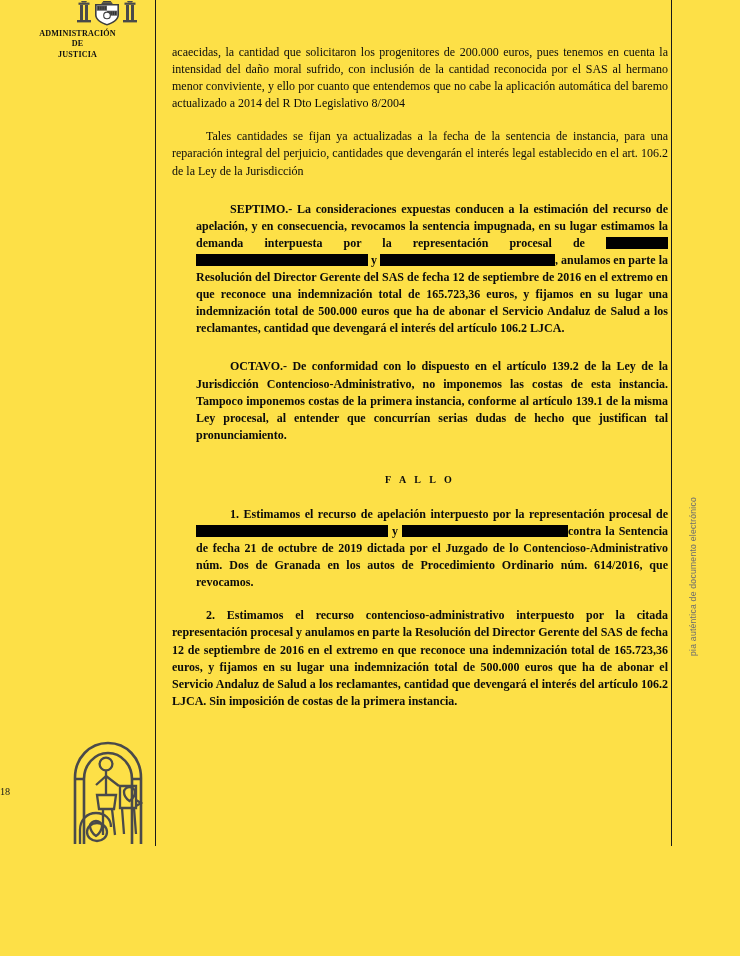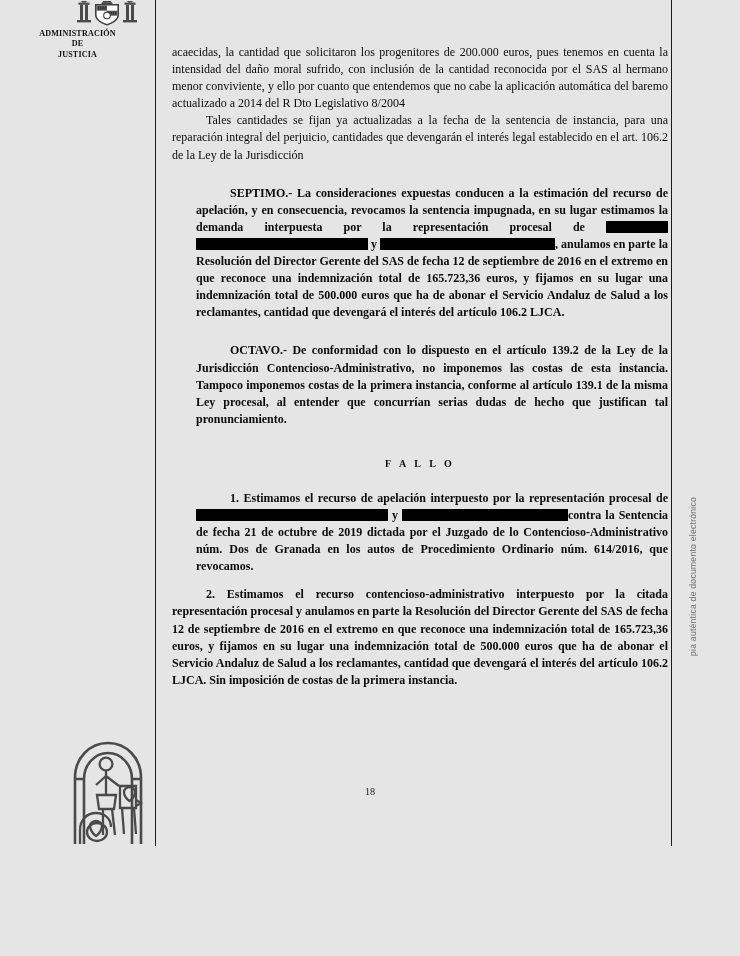--- a/index.html
+++ b/index.html
@@ -13,21 +13,21 @@
     position: relative;
     overflow: hidden;
     font-family: "Liberation Serif", "DejaVu Serif", serif;
     color: #000000;
   }
 
   
   #page {
     position: absolute;
     inset: 0;
-    background: #e5e5e5;
+    background: #fde047;
   }
 
   .rule-v {
     position: absolute;
     width: 0;
     border-left: 1.4px solid #1a1a1a;
   }
   #rule-left  { left: 155px; top: 0; height: 846px; }
   #rule-right { left: 671px; top: 0; height: 846px; }
 
@@ -98,22 +98,22 @@
   p.para {
     margin: 0;
     font-size: 12px;
     line-height: 17.1px;
     text-align: justify;
     text-justify: inter-word;
     color: #0b0b0b;
   }
   p.para.ind { text-indent: 34px; }
   p.para.bold { font-weight: bold; }
-  p.gap-sm { margin-top: 11px; }
-  p.gap-md { }
+  p.gap-sm { margin-top: 16px; }
+  p.gap-md { margin-top: 16px; }
   p.gap-lg { margin-top: 21px; margin-left: 24px; }
 
   .fallo-heading {
     margin: 30px 0 0 0;
     text-align: center;
     font-weight: bold;
     font-size: 10px;
     letter-spacing: 3.1px;
     color: #0b0b0b;
   }
@@ -133,21 +133,21 @@
     vertical-align: -2px;
     height: 12px;
     border-radius: 0;
   }
 
   #page-number {
     position: absolute;
     left: 0;
     top: 786px;
     width: 740px;
-    text-align: center;
+    text-align: left;
     font-size: 10.2px;
     color: #161616;
   }
 
   svg { display: block; }
 </style>
 </head>
 <body>
 
 <div id="page">

